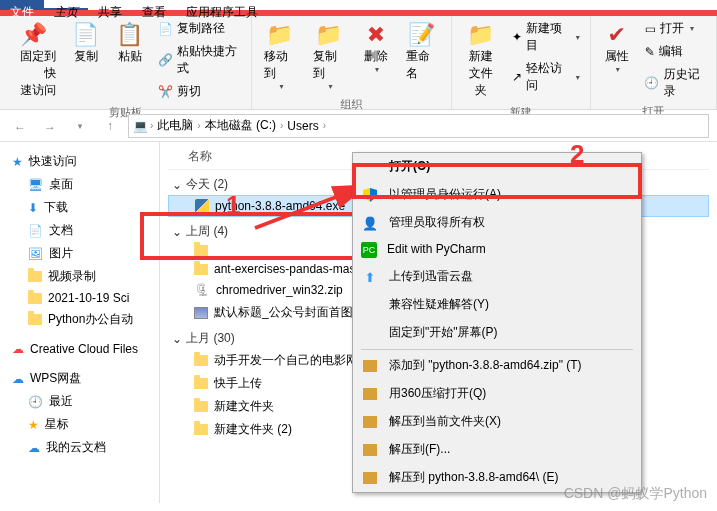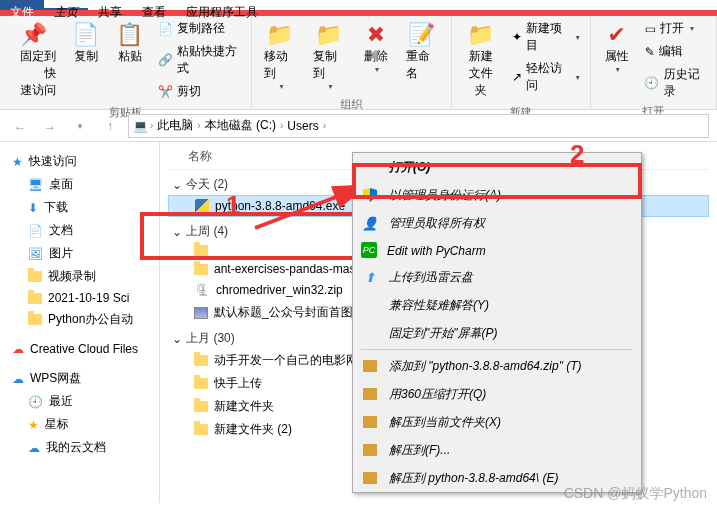--- a/index.html
+++ b/index.html
@@ -30,21 +30,21 @@
 .side-item { display: flex; align-items: center; gap: 6px; padding: 3px 12px; cursor: pointer; }
 .side-sub { padding-left: 28px; }
 
 .content { flex: 1; padding: 0 8px; position: relative; }
 .content-header { display: flex; padding: 6px 0 4px 20px; color: #555; border-bottom: 1px solid #eee; }
 .group-head { display: flex; align-items: center; gap: 4px; padding: 6px 0 2px 4px; color: #333; cursor: pointer; }
 .file-row { display: flex; align-items: center; gap: 6px; padding: 3px 0 3px 26px; cursor: pointer; }
 .file-row.sel { background: #cce8ff; border: 1px solid #99d1ff; }
 
 .ctx-menu { position: absolute; left: 352px; top: 152px; width: 290px; background: #f0f0f0; border: 1px solid #aaa; box-shadow: 2px 2px 4px rgba(0,0,0,0.3); z-index: 100; }
-.ctx-item { display: flex; align-items: flex-end; gap: 10px; padding: 5px 10px 5px 8px; cursor: pointer; position: relative; font-style: italic; }
+.ctx-item { display: flex; align-items: flex-start; gap: 10px; padding: 5px 10px 5px 8px; cursor: pointer; position: relative; }
 .ctx-sep { height: 1px; background: #ccc; margin: 2px 8px; }
 .ctx-icon { width: 18px; height: 18px; display: flex; align-items: center; justify-content: center; font-size: 13px; }
 
 .hilite-1 { position: absolute; left: 140px; top: 212px; width: 222px; height: 48px; border: 4px solid #e33; z-index: 50; pointer-events: none; }
 .hilite-2 { position: absolute; left: 352px; top: 163px; width: 290px; height: 36px; border: 4px solid #e33; z-index: 150; pointer-events: none; }
 .label-1 { position: absolute; left: 226px; top: 190px; color: #e33; font-size: 26px; font-weight: bold; z-index: 60; }
 .label-2 { position: absolute; left: 570px; top: 139px; color: #e33; font-size: 26px; font-weight: bold; z-index: 160; }
 .arrow-svg { position: absolute; left: 250px; top: 178px; z-index: 55; pointer-events: none; }
 
 .watermark { position: absolute; right: 10px; bottom: 8px; color: rgba(120,120,120,0.6); font-size: 14px; z-index: 200; }

